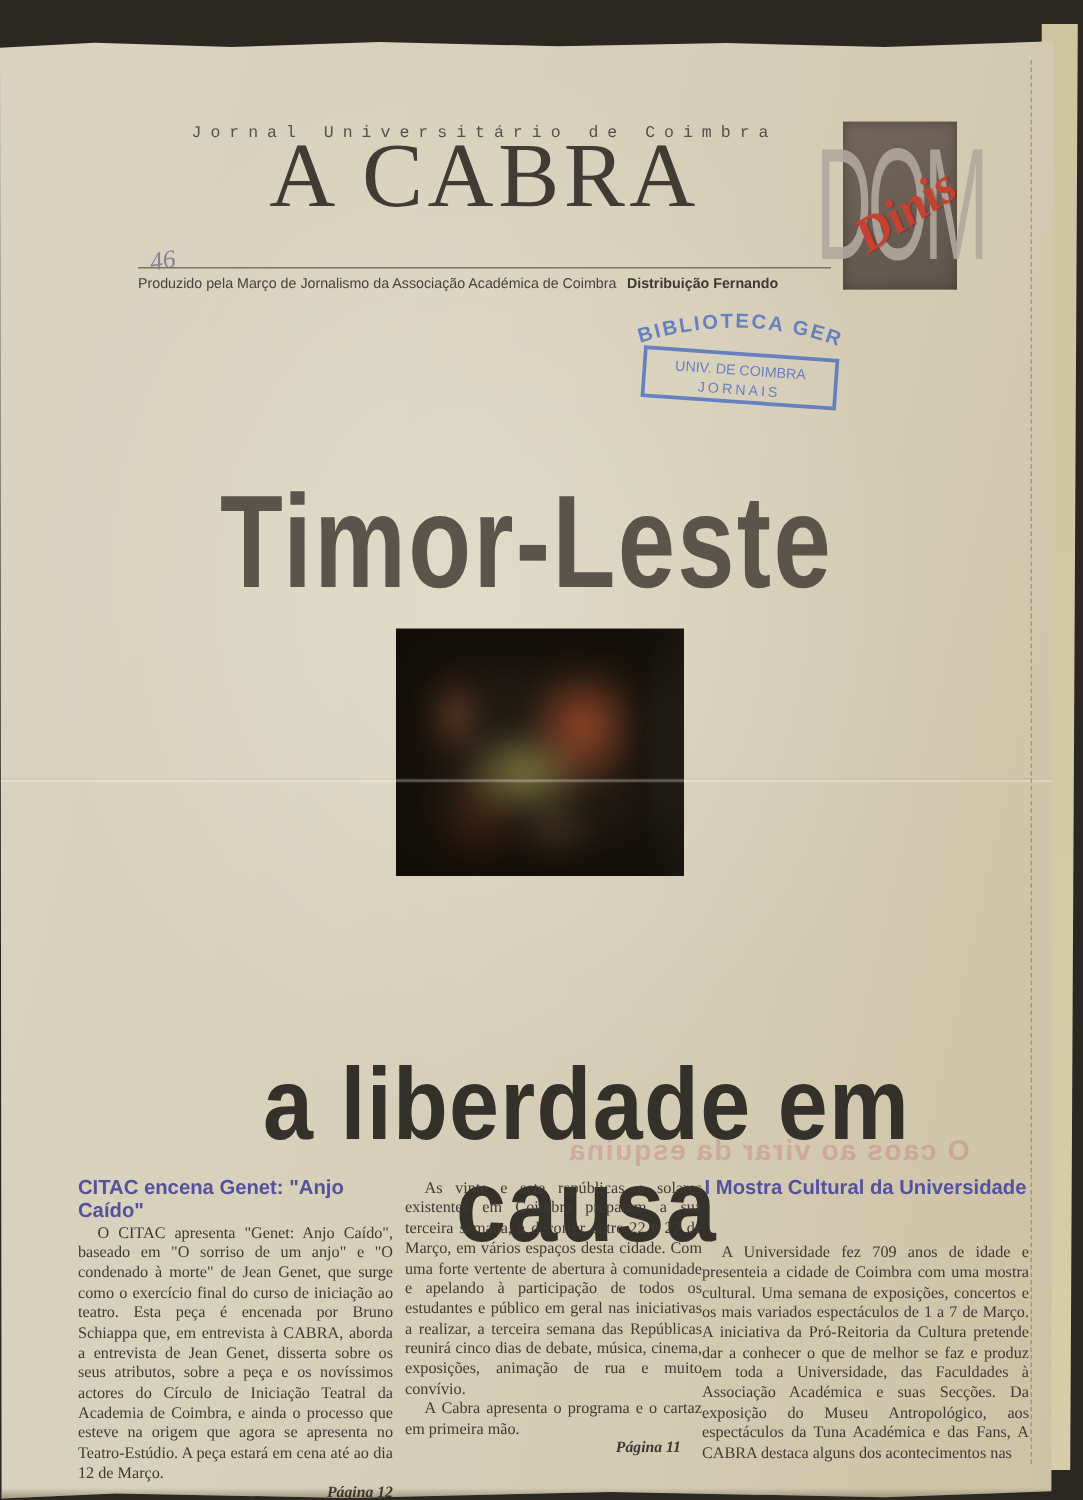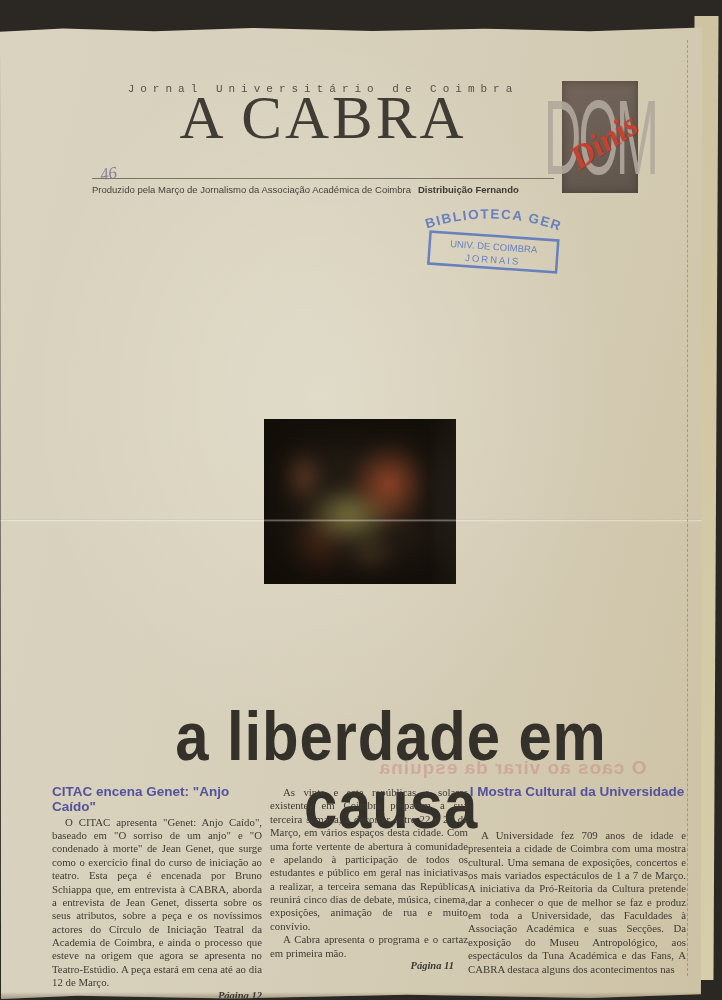--- a/index.html
+++ b/index.html
@@ -117,20 +117,23 @@
           <path id="arc" d="M 8 34 Q 78 6 148 28"></path>
         </defs>
       <text font-family="Liberation Sans, sans-serif" font-size="13.5" font-weight="bold" fill="#4f6fc0" letter-spacing="1.5">
         <textPath href="#arc" startOffset="2">BIBLIOTECA GERAL</textPath>
       </text>
       <rect x="14" y="36" width="128" height="32" fill="none" stroke="#4f6fc0" stroke-width="2.5"></rect>
       <text x="78" y="50" text-anchor="middle" font-family="Liberation Sans, sans-serif" font-size="9.5" fill="#4f6fc0">UNIV. DE COIMBRA</text>
       <text x="78" y="63" text-anchor="middle" font-family="Liberation Sans, sans-serif" font-size="9.5" letter-spacing="2" fill="#4f6fc0">JORNAIS</text>
     </svg>
 
+    <div class="headline1">
+      <span>Timor-Leste</span>
+    </div>
 
     <div class="photo">
       <div class="faces"></div>
       <div class="vignette"></div>
     </div>
 
     <div class="headline2">
       <span>a liberdade em causa</span>
     </div>
 

